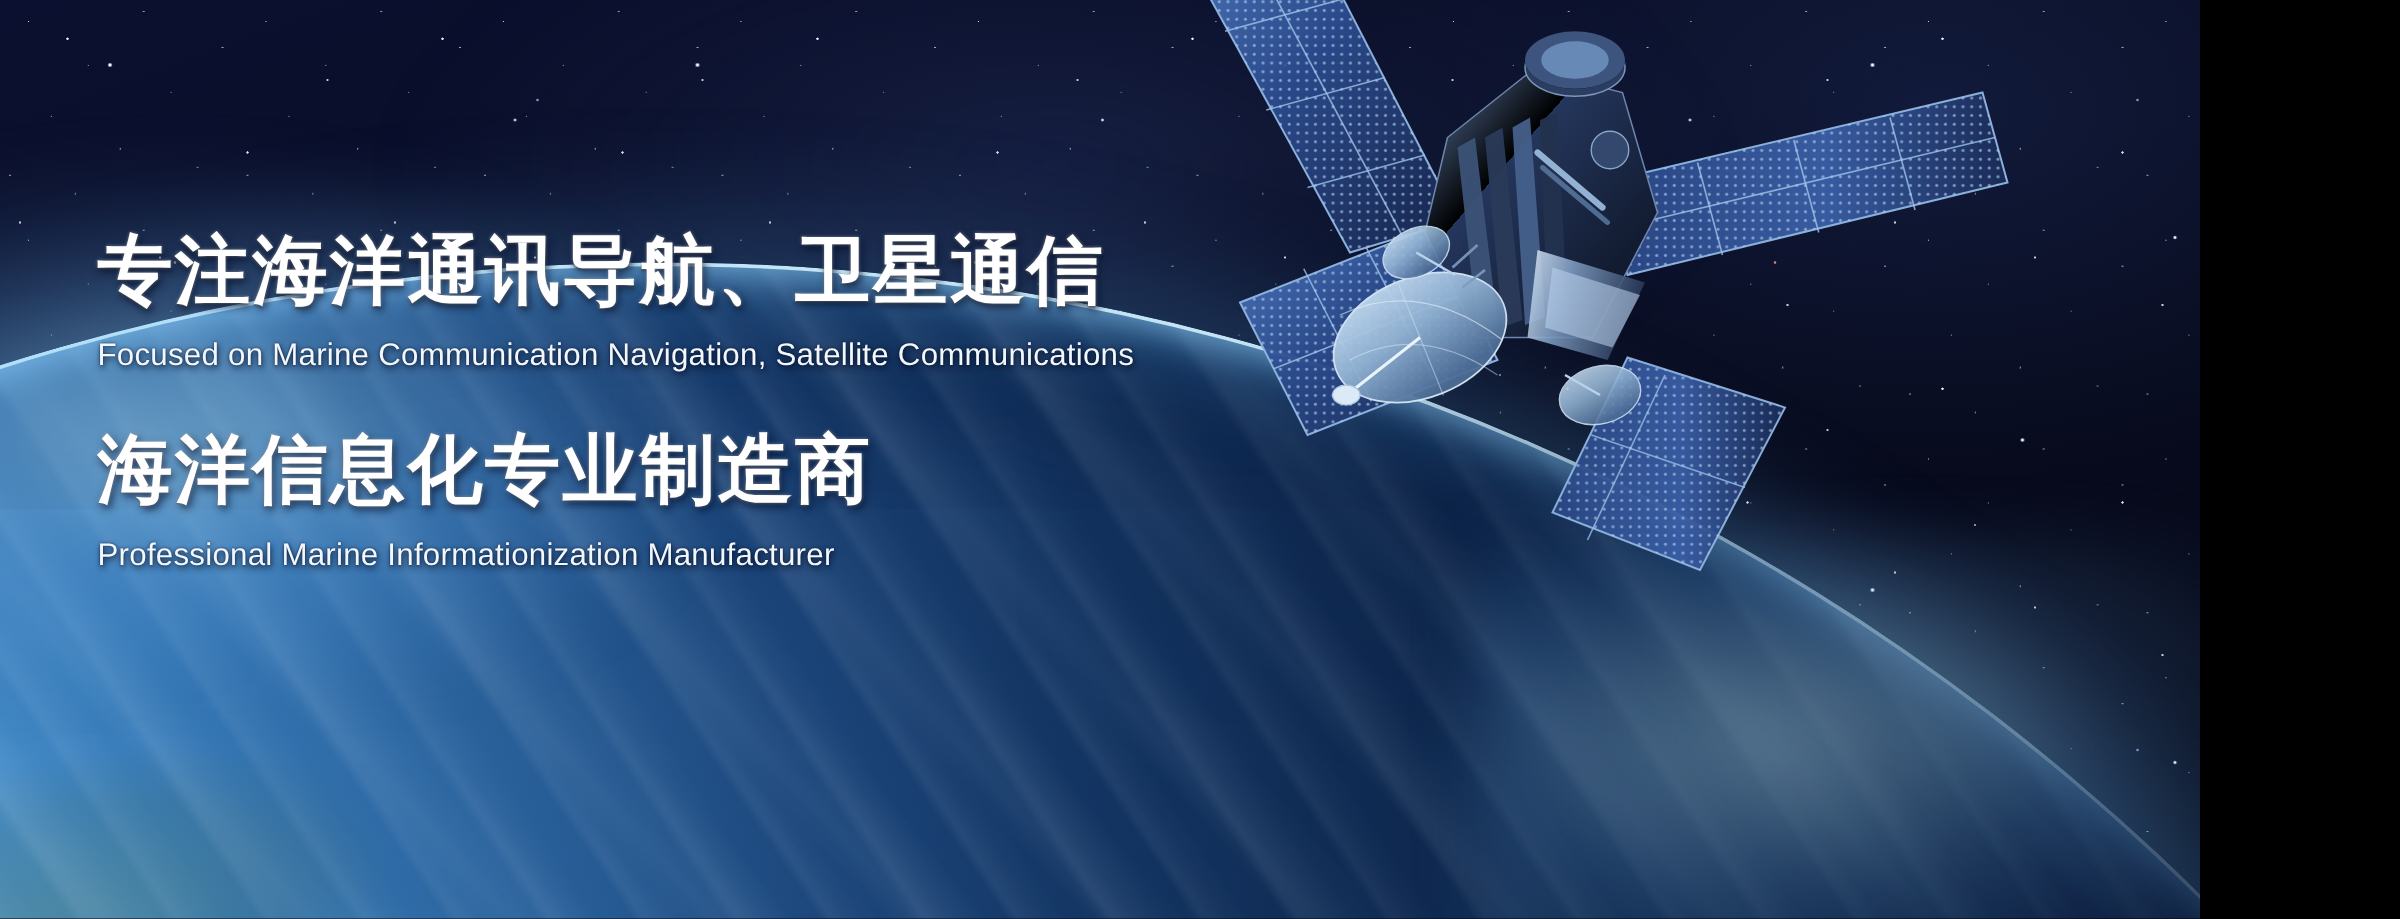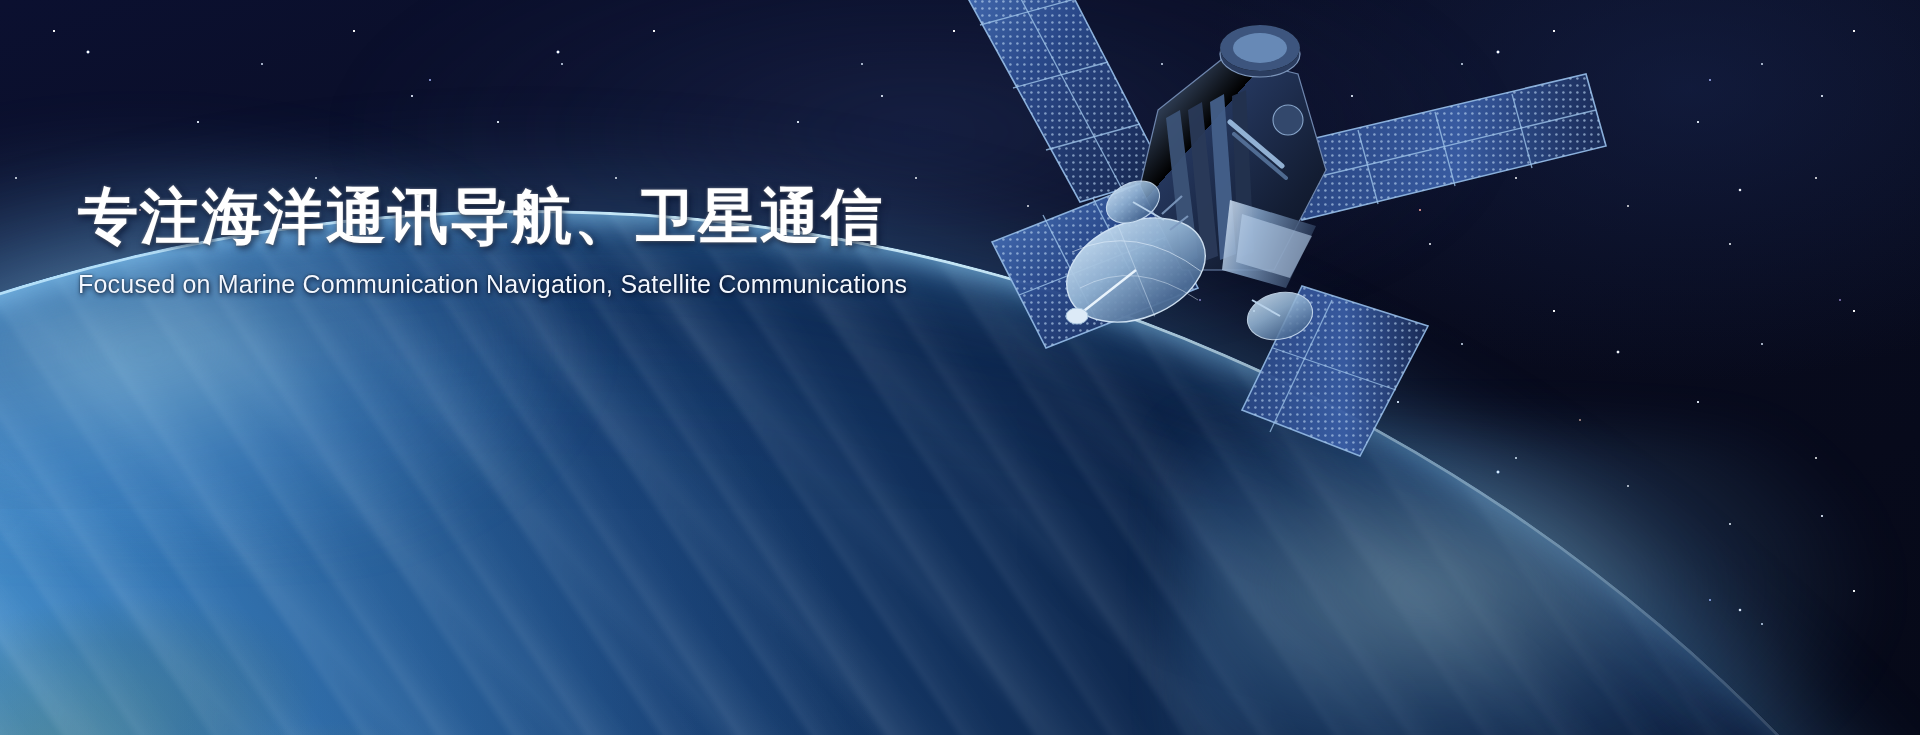--- a/index.html
+++ b/index.html
@@ -7,21 +7,21 @@
     padding: 0;
     background: #000;
   }
   body {
     font-family: "Liberation Sans", sans-serif;
   }
 
   
   .banner {
     position: relative;
-    width: 1920px;
+    width: 1760px;
     height: 735px;
     overflow: hidden;
     background: #080c1e;
     user-select: none;
   }
 
   
   .space-base {
     position: absolute;
     inset: 0;
@@ -351,17 +351,19 @@
   <div class="copy">
 
     <div class="slogan">
       <div class="headline">专注海洋通讯导航、卫星通信</div>
       <div class="subline">Focused on Marine Communication Navigation, Satellite Communications</div>
     </div>
 
     <div class="block-gap"></div>
 
     <div class="slogan">
+      <div class="headline">海洋信息化专业制造商</div>
+      <div class="subline">Professional Marine Informationization Manufacturer</div>
     </div>
 
   </div>
 
 </div>
 
 </body></html>

